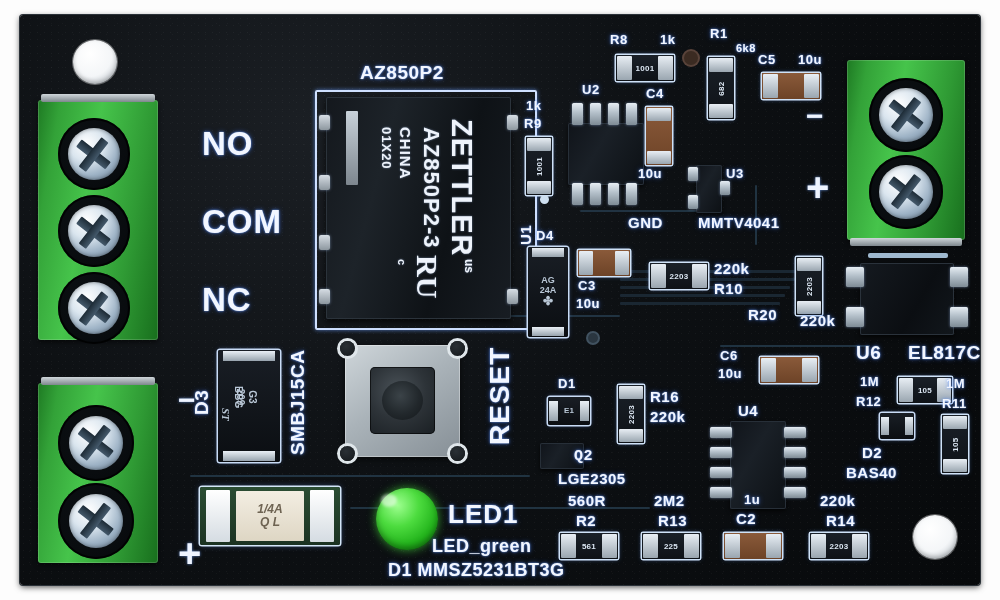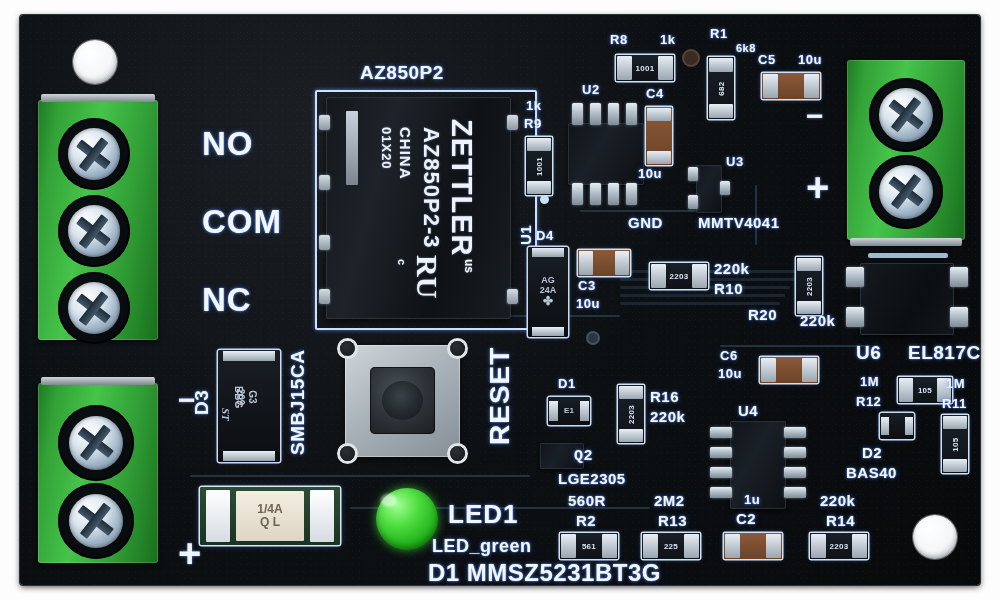--- a/index.html
+++ b/index.html
@@ -148,21 +148,21 @@
   
   #fuse{position:absolute;border-radius:2px;
     background:linear-gradient(180deg,#2b4d33,#1b3222);
     box-shadow:0 0 0 1.5px #d4e6f8, 0 0 6px rgba(110,160,255,.5);}
   #fuse .cap{position:absolute;top:3px;bottom:3px;width:17%;
     background:linear-gradient(180deg,#ffffff,#d5dce2);border-radius:1px;}
   #fuse .cap.l{left:6px;} #fuse .cap.r{right:6px;}
   #fuse .bodyw{position:absolute;left:26%;right:26%;top:4px;bottom:4px;
     background:linear-gradient(180deg,#f3eee2,#ded6c4);border-radius:1px;
     display:flex;flex-direction:column;align-items:center;justify-content:center;}
-  #fuse .bodyw span{color:#6e6352;font-size:12px;font-weight:700;line-height:1.05;}
+  #fuse .bodyw span{color:#6e6352;font-size:12px;font-weight:700;line-height:1.05;font-style:italic;}
 
   
   #led{position:absolute;border-radius:50%;
     background:radial-gradient(circle at 35% 28%, #9dff8f 0%, #4ddc3f 35%, #22b31b 68%, #0e7a0c 100%);
     box-shadow:0 0 10px rgba(70,230,60,.65), inset 0 -3px 6px rgba(0,0,0,.35);}
   #led:after{content:"";position:absolute;left:8%;top:10%;width:26%;height:20%;
     border-radius:50%;background:rgba(255,255,255,.55);filter:blur(1.5px);}
 
   
   #u6{position:absolute;border-radius:2px;
@@ -309,21 +309,21 @@
     <div class="smd cap vert" style="left:626px;top:92px;width:26px;height:58px;">
       <div class="ends l"></div>
         <div class="ends r"></div>
     </div>
     <div class="silk xs" style="left:618px;top:152px;">10u</div>
 
     <div class="chip" style="left:676px;top:150px;width:26px;height:48px;"></div>
     <div class="pad" style="left:668px;top:152px;width:10px;height:14px;"></div>
     <div class="pad" style="left:668px;top:180px;width:10px;height:14px;"></div>
     <div class="pad" style="left:700px;top:166px;width:10px;height:14px;"></div>
-    <div class="silk xs" style="left:706px;top:140px;text-align:right;">U3</div>
+    <div class="silk xs" style="left:706px;top:152px;text-align:right;">U3</div>
     <div class="silk sm" style="left:678px;top:200px;">MMTV4041</div>
     <div class="silk sm" style="left:608px;top:200px;">GND</div>
 
     <div class="smd cap" style="left:558px;top:235px;width:52px;height:26px;">
       <div class="ends l"></div>
         <div class="ends r"></div>
     </div>
     <div class="silk xs" style="left:558px;top:264px;">C3</div>
     <div class="silk xs" style="left:556px;top:282px;">10u</div>
 
@@ -467,21 +467,21 @@
       <div class="cap r"></div>
       <div class="bodyw">
         <span>1/4A</span>
         <span>Q L</span>
       </div>
     </div>
 
     <div id="led" style="left:356px;top:473px;width:62px;height:62px;"></div>
     <div class="silk big" style="left:428px;top:486px;font-size:26px;">LED1</div>
     <div class="silk med" style="left:412px;top:522px;font-size:18px;">LED_green</div>
-    <div class="silk med" style="left:368px;top:546px;font-size:24px;margin-left:40px;">D1 MMSZ5231BT3G</div>
+    <div class="silk med" style="left:368px;top:546px;font-size:18px;">D1 MMSZ5231BT3G</div>
 
     <div class="pm" style="left:158px;top:518px;font-size:40px;">+</div>
     <div class="pm" style="left:158px;top:370px;font-size:30px;">−</div>
     <div class="pm" style="left:786px;top:152px;font-size:40px;">+</div>
     <div class="pm" style="left:786px;top:86px;font-size:30px;">−</div>
 
     <div style="position:absolute;left:664px;top:36px;width:14px;height:14px;border-radius:50%;background:#3b2b22;box-shadow:0 0 0 2px #59433a;"></div>
     <div style="position:absolute;left:568px;top:318px;width:10px;height:10px;border-radius:50%;background:#2a3640;box-shadow:0 0 0 2px #415260;"></div>
     <div style="position:absolute;left:520px;top:180px;width:9px;height:9px;border-radius:50%;background:#cfe0f0;"></div>
 

